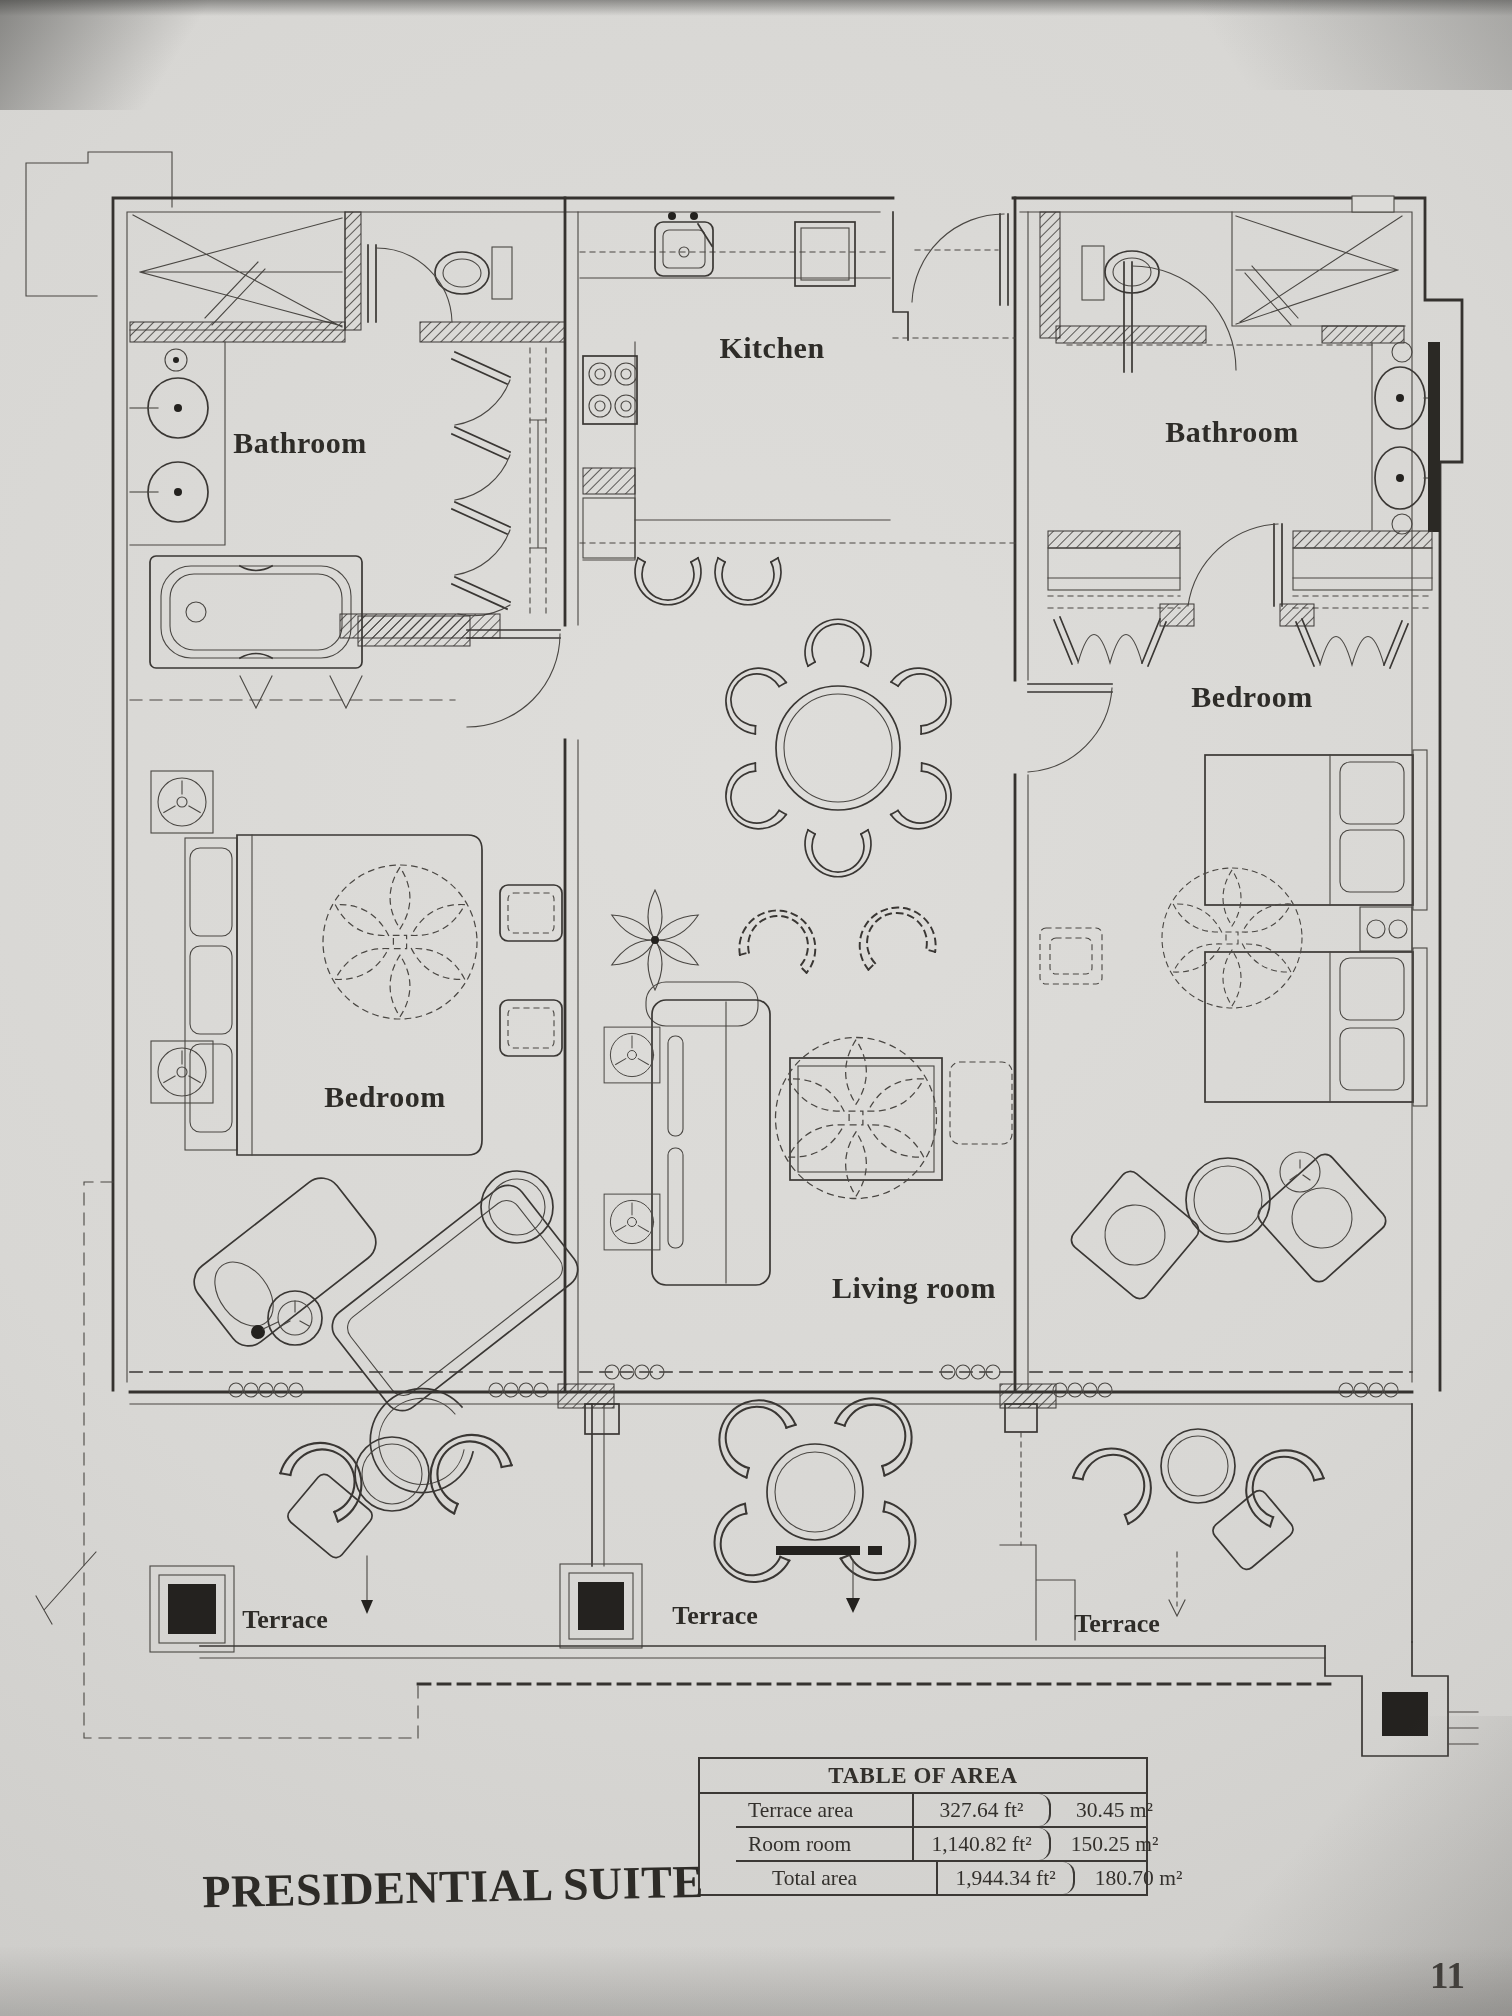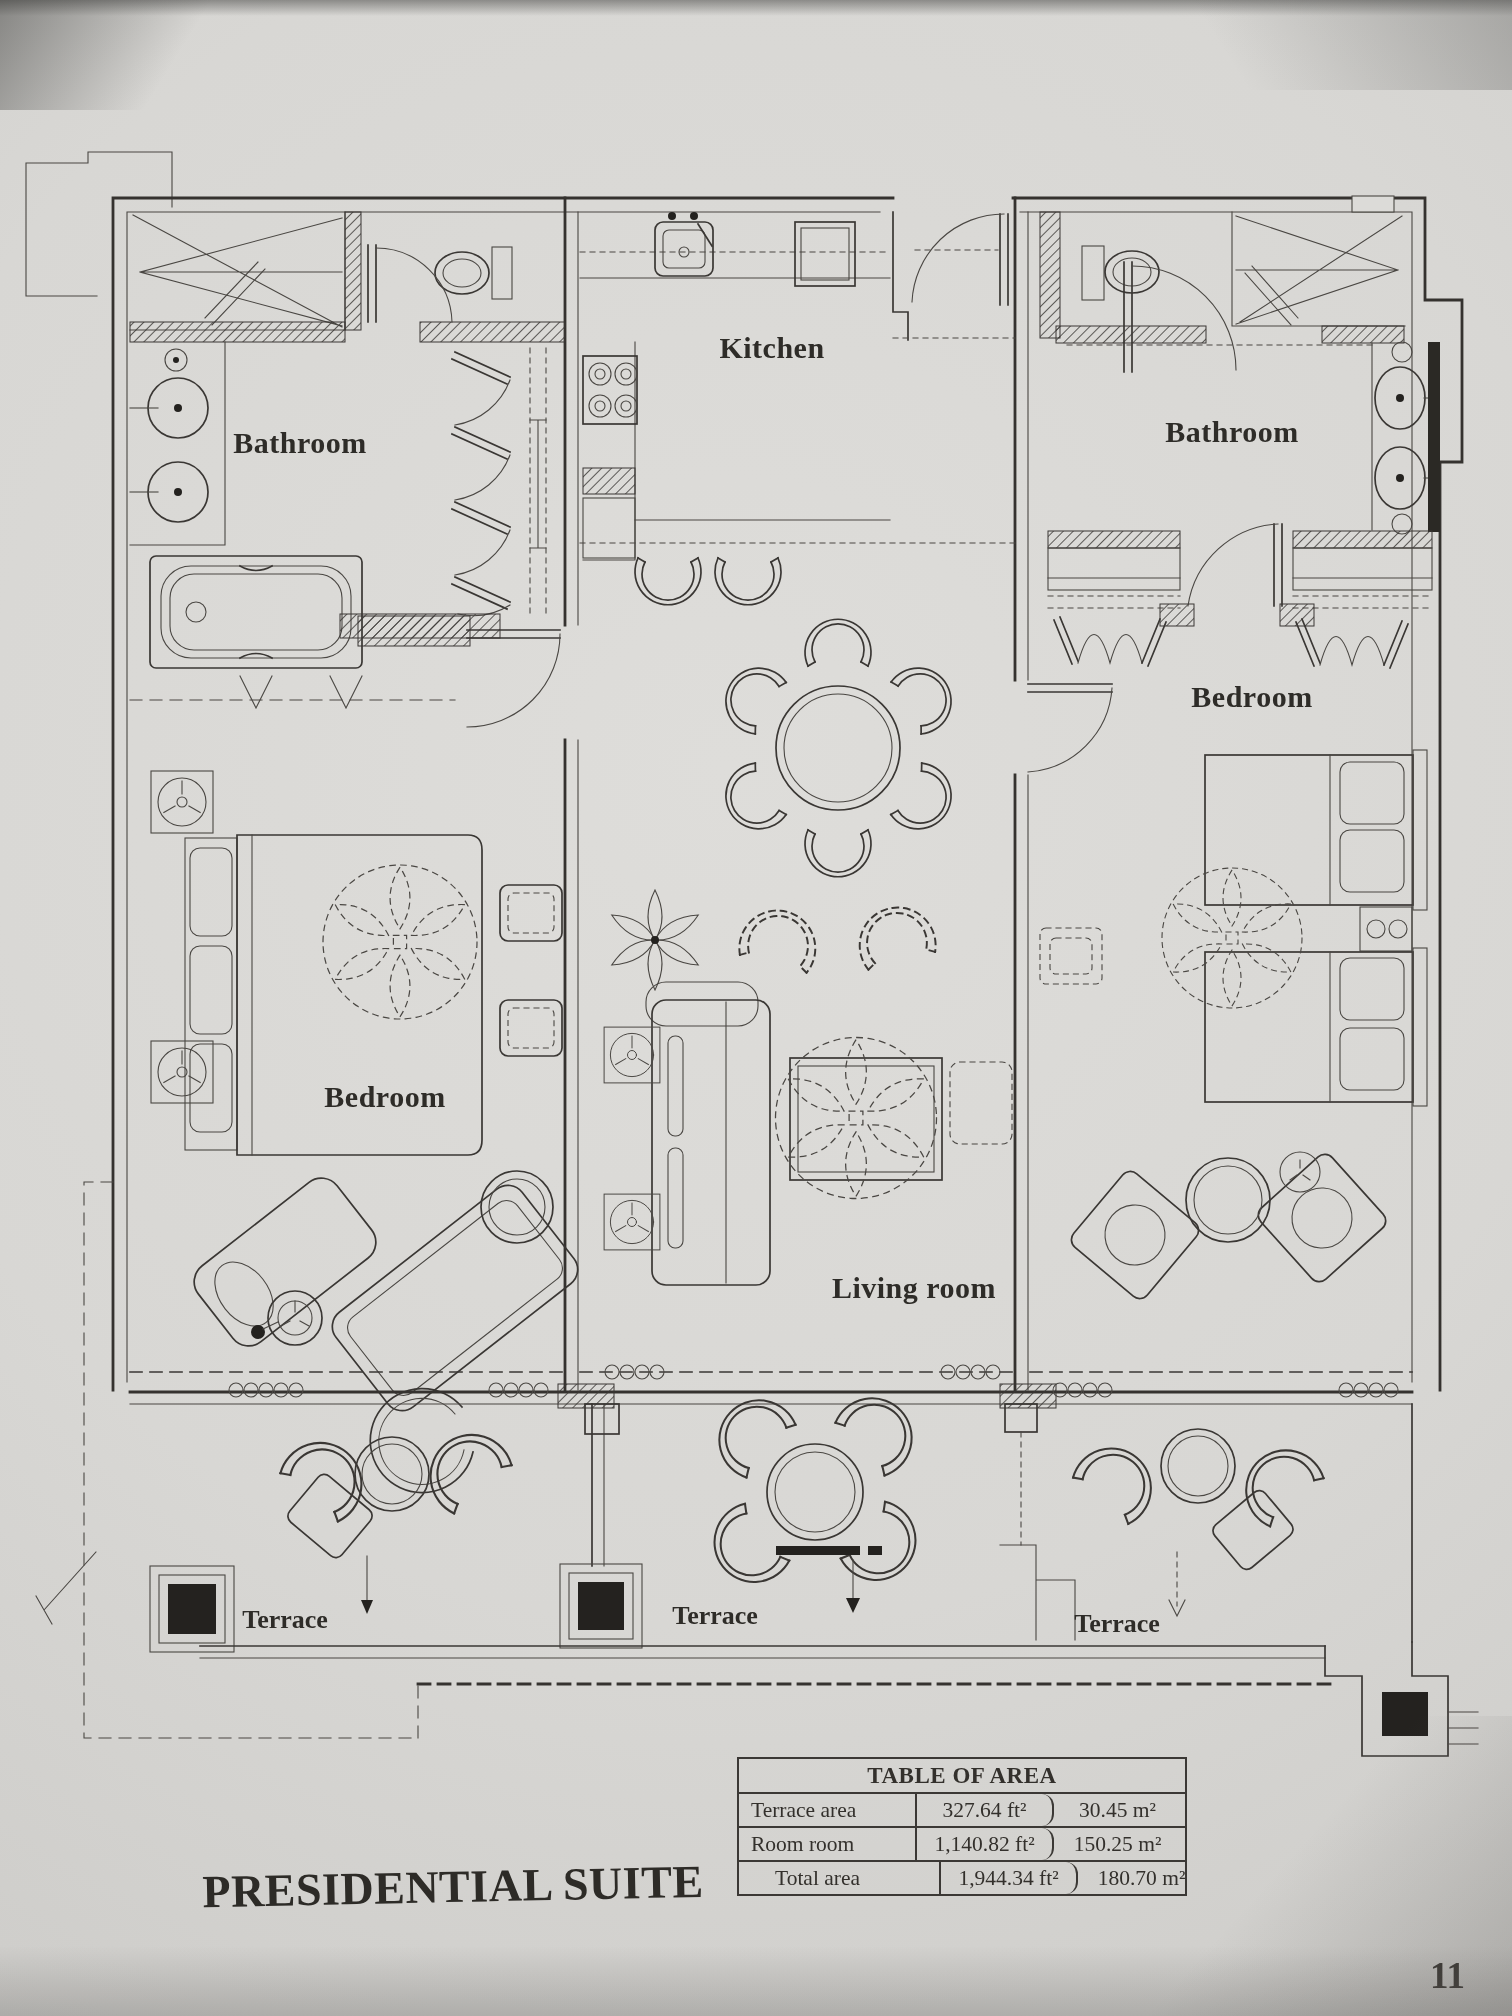--- a/index.html
+++ b/index.html
@@ -20,25 +20,25 @@
   .thin{fill:none;stroke:#4a4743;stroke-width:1.1;stroke-linecap:square;}
   .dsh{stroke-dasharray:12 8;}
   .dshf{stroke-dasharray:5 5;}
   .hv{fill:url(#hatch);stroke:#3a3734;stroke-width:1;}
   .blk{fill:#24221f;stroke:none;}
   .paperfill{fill:#dcdbd8;}
   text{font-family:"Liberation Serif","DejaVu Serif",serif;font-weight:bold;fill:#2e2c28;}
   .room{font-size:30px;letter-spacing:.5px;}
   .terr{font-size:26px;}
 
-  .area-table{position:absolute;left:737px;top:1757px;width:446px;
+  .area-table{position:absolute;left:698px;top:1757px;width:446px;
     border:2px solid #3b3835;color:#33302c;font-size:21.5px;}
   .at-head{border-bottom:2px solid #3b3835;text-align:center;font-weight:bold;
     font-size:23px;padding:4px 0 3px;letter-spacing:.5px;}
-  .at-row{display:grid;grid-template-columns:178px 137px 127px;border-bottom:2px solid #3b3835;}
+  .at-row{display:grid;grid-template-columns:178px 137px 127px;border-bottom:2px solid #3b3835;margin-left:36px;}
   .at-row:last-child{border-bottom:none;padding-left:24px;}
   .at-row div{padding:4px 6px 3px;border-right:2px solid #3b3835;}
   .at-row div:last-child{border-right:none;}
   .at-label{text-align:left;padding-left:12px!important;}
   .at-val{text-align:center;border-radius:12px;}
 
   .doc-title{position:absolute;left:198px;top:1860px;width:510px;text-align:center;
     font-size:46px;font-weight:bold;color:#2d2b27;letter-spacing:.5px;transform:rotate(-1.2deg);}
   .page-num{position:absolute;left:1430px;top:1954px;font-size:37px;font-weight:bold;color:#34312d;}
 </style>

